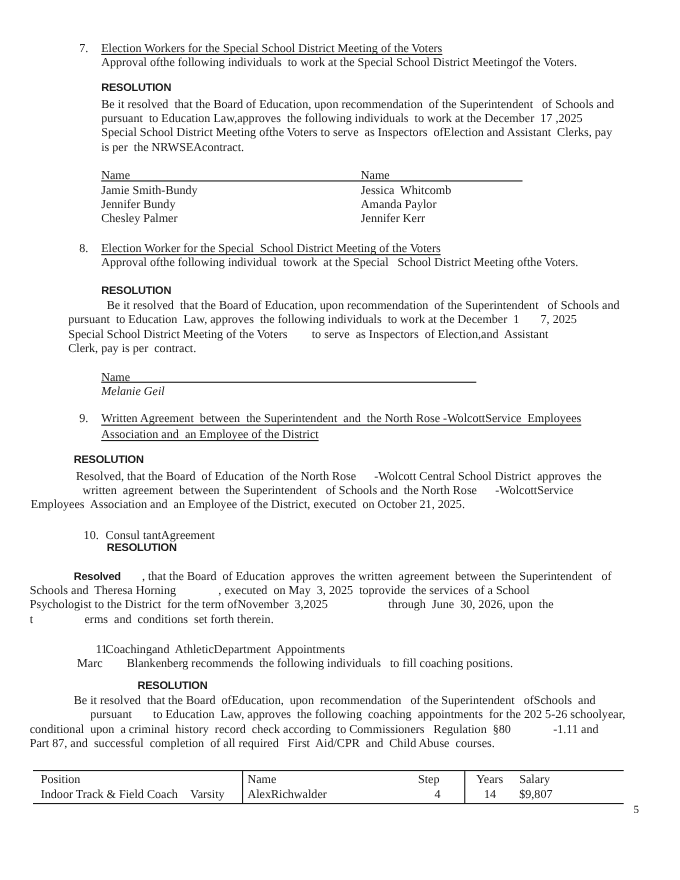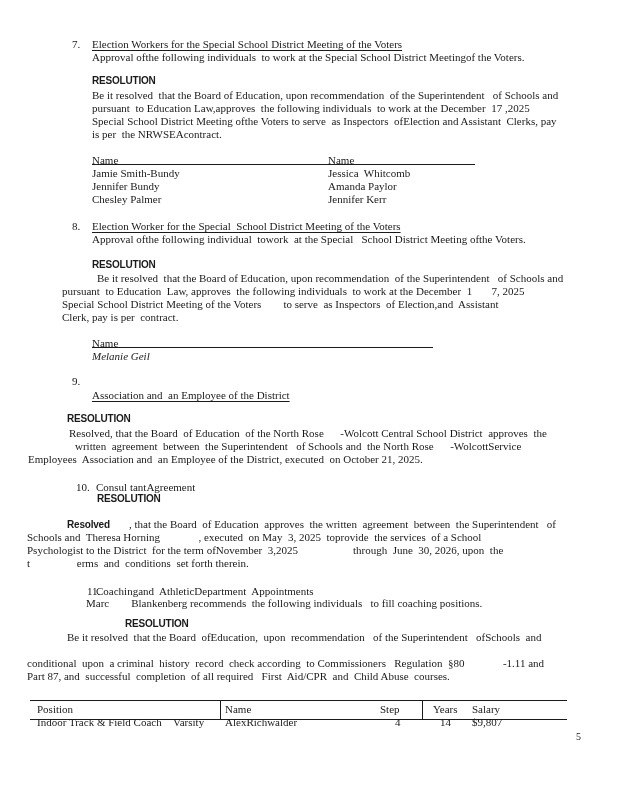--- a/index.html
+++ b/index.html
@@ -46,44 +46,46 @@
   <div class="ln" style="left:97px; top:272px;">Be it resolved  that the Board of Education, upon recommendation  of the Superintendent   of Schools and</div>
   <div class="ln" style="left:62px; top:285px;">pursuant  to Education  Law, approves  the following individuals  to work at the December  1       7, 2025</div>
   <div class="ln" style="left:62px; top:298px;">Special School District Meeting of the Voters        to serve  as Inspectors  of Election,and  Assistant</div>
   <div class="ln" style="left:62px; top:311px;">Clerk, pay is per  contract.</div>
 
   <div class="ln" style="left:92px; top:337px;">Name</div>
   <div class="rule" style="left:92px; top:347px; width:341px;"></div>
   <div class="ln" style="left:92px; top:350px;font-style:italic;">Melanie Geil</div>
 
   <div class="ln" style="left:72px; top:375px;">9.</div>
+  <div class="ln u" style="left:92px; top:375px;">Written Agreement  between  the Superintendent  and  the North Rose -WolcottService  Employees</div>
   <div class="ln u" style="left:92px; top:389px;">Association and  an Employee of the District</div>
   <div class="ln res" style="left:67px; top:413px;">RESOLUTION</div>
   <div class="ln" style="left:69px; top:427px;">Resolved, that the Board  of Education  of the North Rose      -Wolcott Central School District  approves  the</div>
   <div class="ln" style="left:75px; top:440px;">written  agreement  between  the Superintendent   of Schools and  the North Rose      -WolcottService</div>
   <div class="ln" style="left:28px; top:453px;">Employees  Association and  an Employee of the District, executed  on October 21, 2025.</div>
 
   <div class="ln" style="left:76px; top:481px;">10.</div>
   <div class="ln" style="left:96px; top:481px;">Consul tantAgreement</div>
   <div class="ln res" style="left:97px; top:493px;">RESOLUTION</div>
   <div class="ln res" style="left:67px; top:519px;">Resolved</div>
   <div class="ln" style="left:129px; top:518px;">, that the Board  of Education  approves  the written  agreement  between  the Superintendent   of</div>
   <div class="ln" style="left:27px; top:531px;">Schools and  Theresa Horning              , executed  on May  3, 2025  toprovide  the services  of a School</div>
   <div class="ln" style="left:27px; top:544px;">Psychologist to the District  for the term ofNovember  3,2025                    through  June  30, 2026, upon  the</div>
   <div class="ln" style="left:27px; top:557px;">t                 erms  and  conditions  set forth therein.</div>
 
   <div class="ln" style="left:87px; top:585px;">11.</div>
   <div class="ln" style="left:96px; top:585px;">Coachingand  AthleticDepartment  Appointments</div>
-  <div class="ln" style="left:86px; top:597px;text-align:right;">Marc        Blankenberg recommends  the following individuals   to fill coaching positions.</div>
+  <div class="ln" style="left:70px; top:597px;text-align:right;">Marc        Blankenberg recommends  the following individuals   to fill coaching positions.</div>
   <div class="ln res" style="left:125px; top:618px;">RESOLUTION</div>
   <div class="ln" style="left:67px; top:631px;">Be it resolved  that the Board  ofEducation,  upon  recommendation   of the Superintendent   ofSchools  and</div>
+  <div class="ln" style="left:82px; top:644px;">pursuant       to Education  Law, approves  the following  coaching  appointments  for the 202 5-26 schoolyear,</div>
   <div class="ln" style="left:27px; top:657px;">conditional  upon  a criminal  history  record  check according  to Commissioners   Regulation  §80              -1.11 and</div>
   <div class="ln" style="left:27px; top:670px;">Part 87, and  successful  completion  of all required   First  Aid/CPR  and  Child Abuse  courses.</div>
 
-  <div class="tbl" style="left:30px; top:700px; width:537px; height:20px;">
+  <div class="tbl" style="left:30px; top:700px; width:537px; height:31px;">
     <div class="vline" style="left:190px;"></div>
     <div class="vline" style="left:392px;"></div>
     <div class="ln" style="left:7px; top:2px;">Position</div>
     <div class="ln" style="left:195px; top:2px;">Name</div>
     <div class="ln" style="left:350px; top:2px;">Step</div>
     <div class="ln" style="left:403px; top:2px;">Years</div>
     <div class="ln" style="left:442px; top:2px;">Salary</div>
     <div class="ln" style="left:7px; top:15px;">Indoor Track &amp; Field Coach</div>
     <div class="ln" style="left:143px; top:15px;">Varsity</div>
     <div class="ln" style="left:195px; top:15px;">AlexRichwalder</div>

